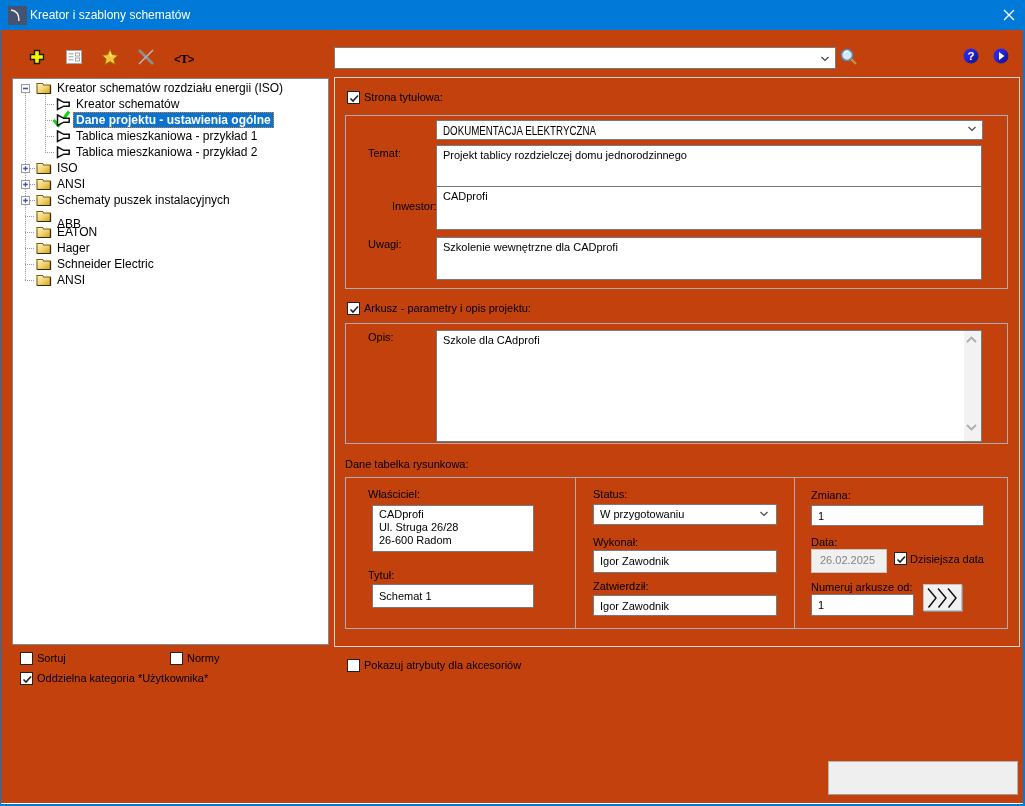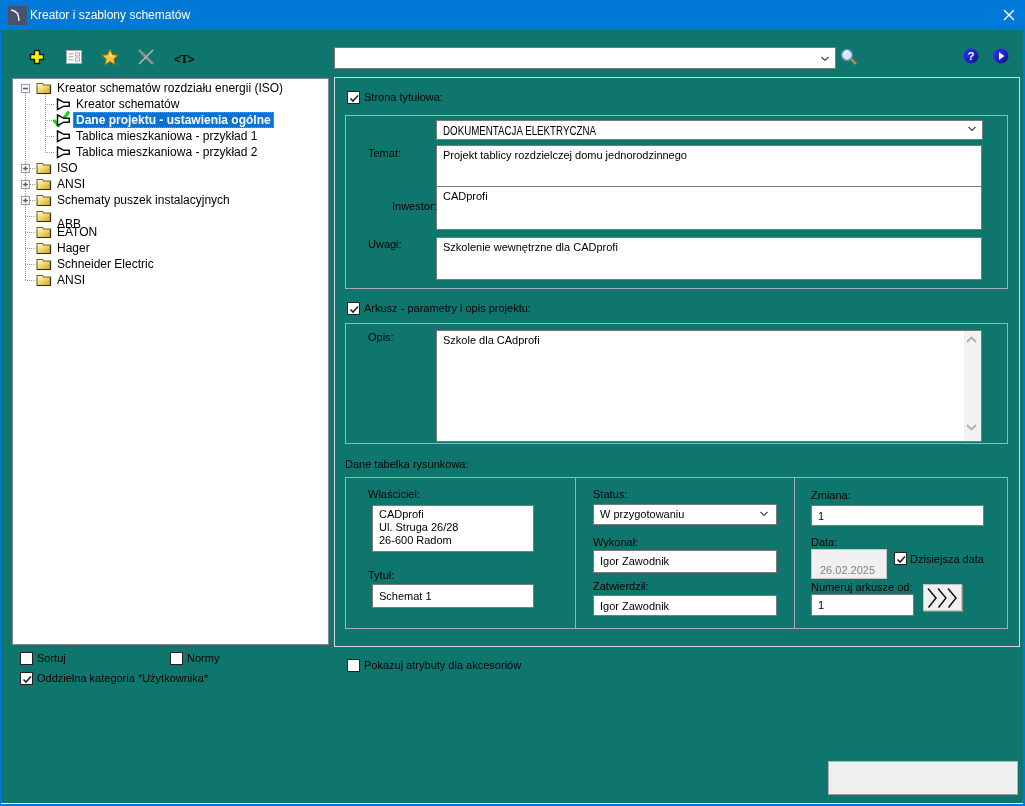--- a/index.html
+++ b/index.html
@@ -1,18 +1,18 @@
 <!DOCTYPE html>
 <html><head>
 <meta charset="utf-8">
 <style>
   * { margin:0; padding:0; box-sizing:border-box; }
   html,body { width:1025px; height:806px; overflow:hidden; }
   body { font-family:"Liberation Sans", sans-serif; font-size:12px; color:#000; background:#f0f0f0; }
-  #win { position:relative; width:1025px; height:806px; background:#0f766e; }
+  #win { position:relative; width:1025px; height:806px; background:#c2410c; }
   .abs { position:absolute; }
   
   #titlebar { left:0; top:0; width:1025px; height:30px; background:#0079d8; }
   #title { left:30px; top:0; height:30px; line-height:30px; color:#fff; font-size:12px; }
   #bL { left:0; top:30px; width:1px; height:776px; background:#0079d8; }
   #bR { left:1023px; top:30px; width:2px; height:776px; background:#0079d8; }
   #bB { left:0; top:804px; width:1025px; height:2px; background:#0079d8; }
   #bBw { left:1px; top:803px; width:1022px; height:1px; background:#fdfdf5; }
   
   .field { position:absolute; background:#fff; border:1px solid #7a7a7a; font-size:11px; padding:3px 0 0 6px; overflow:hidden; white-space:nowrap; }
@@ -277,21 +277,21 @@
       <path d="M1.5,3 L5,6.5 L8.5,3" fill="none" stroke="#444" stroke-width="1.2"></path>
     </svg>
   <div class="lbl" style="left:593px;top:536px;">Wykonał:</div>
   <div class="field" style="left:593px;top:550px;width:184px;height:23px;padding-top:4px;">Igor Zawodnik</div>
   <div class="lbl" style="left:593px;top:580px;">Zatwierdził:</div>
   <div class="field" style="left:593px;top:595px;width:184px;height:21px;padding-top:4px;">Igor Zawodnik</div>
 
   <div class="lbl" style="left:811px;top:489px;">Zmiana:</div>
   <div class="field" style="left:811px;top:505px;width:173px;height:21px;padding-top:4px;">1</div>
   <div class="lbl" style="left:811px;top:536px;">Data:</div>
-  <div class="field" style="left:811px;top:549px;width:76px;height:30px;padding-top:14px;background:#f0f0f0;border-color:#c6c6c6;color:#838383;padding-left:8px;">26.02.2025</div>
+  <div class="field" style="left:811px;top:549px;width:76px;height:24px;padding-top:4px;background:#f0f0f0;border-color:#c6c6c6;color:#838383;padding-left:8px;">26.02.2025</div>
   <div class="cb" style="left:894px;top:552px;">
       <svg width="13" height="13" viewBox="0 0 13 13">
         <path d="M2.5,6.5 L5,9 L10,3.5" fill="none" stroke="#222" stroke-width="1.6"></path>
       </svg>
     </div>
   <div class="lbl" style="left:910px;top:553px;">Dzisiejsza data</div>
   <div class="lbl" style="left:811px;top:581px;">Numeruj arkusze od:</div>
   <div class="field" style="left:811px;top:594px;width:103px;height:22px;padding-top:4px;">1</div>
   <div class="abs" style="left:923px;top:584px;width:39px;height:27px;background:#f1f1f1;border:1px solid #c2c2c2;box-shadow:1px 1px 0 #8f8f8f;"></div>
   <svg class="abs" style="left:926px;top:587px" width="34" height="22" viewBox="0 0 34 22">

